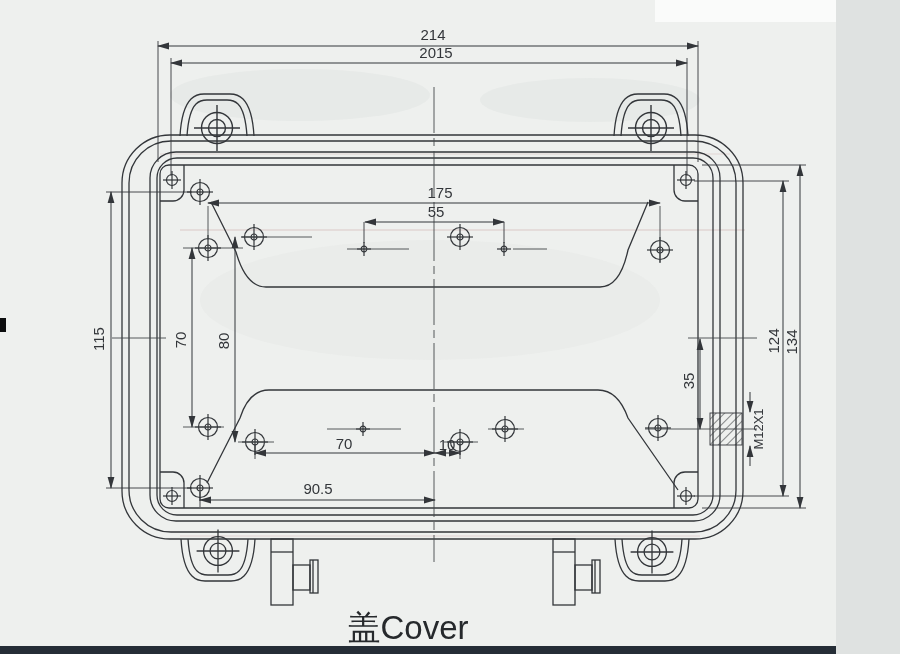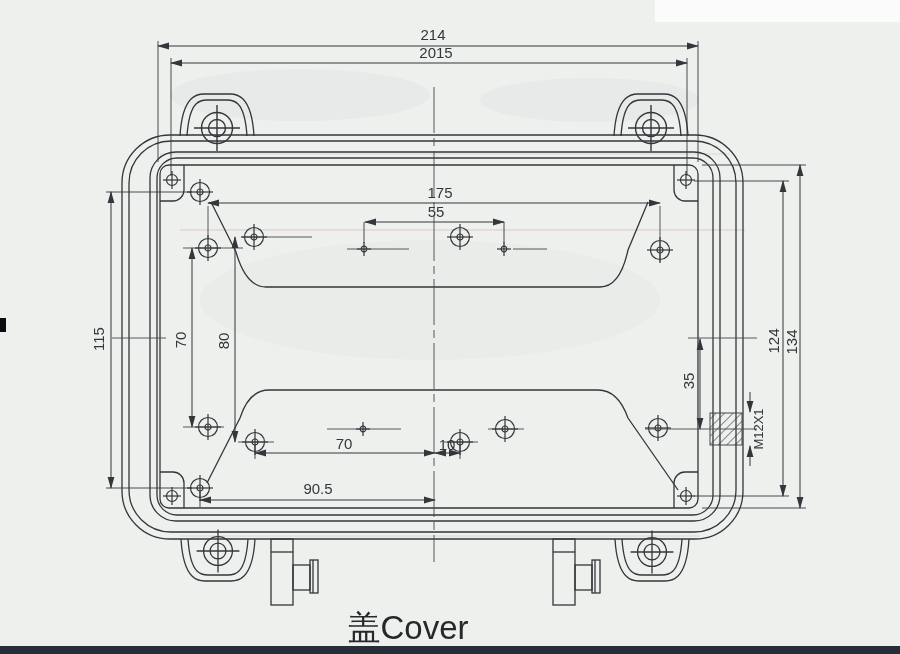--- a/index.html
+++ b/index.html
@@ -1,16 +1,16 @@
 <!DOCTYPE html>
 <html><head>
 <meta charset="utf-8">
 <style>
   html,body{margin:0;padding:0;background:#dfe2e1;}
-  .page{position:relative;width:900px;height:654px;background:#eef0ee;overflow:hidden;
+  .page{position:relative;width:836px;height:654px;background:#eef0ee;overflow:hidden;
         font-family:"Liberation Sans", sans-serif;}
   svg{position:absolute;left:0;top:0;}
   .dimtxt{font-family:"Liberation Sans", sans-serif;font-size:15px;fill:#33363a;}
   .smalltxt{font-size:13px;}
   .titletxt{font-family:"Liberation Sans", sans-serif;font-size:33px;fill:#26292c;}
 </style>
 </head>
 <body>
 
 <div class="page">

